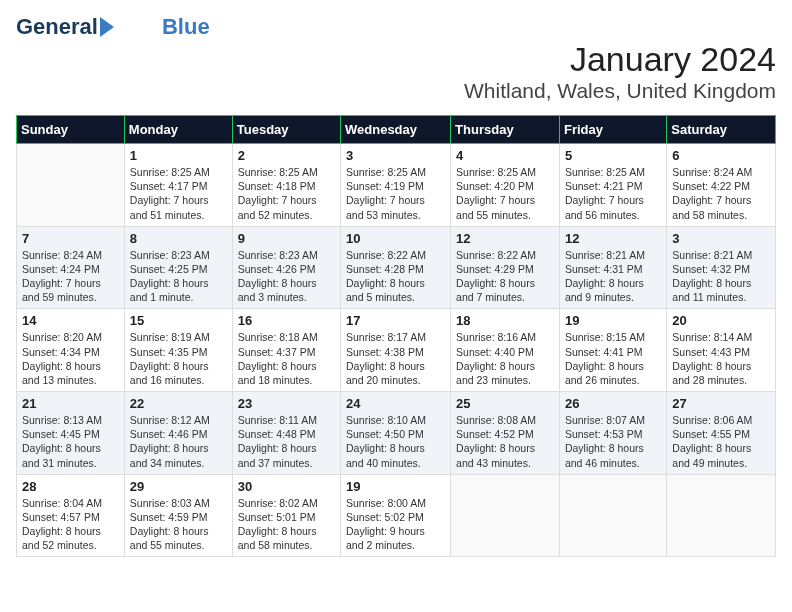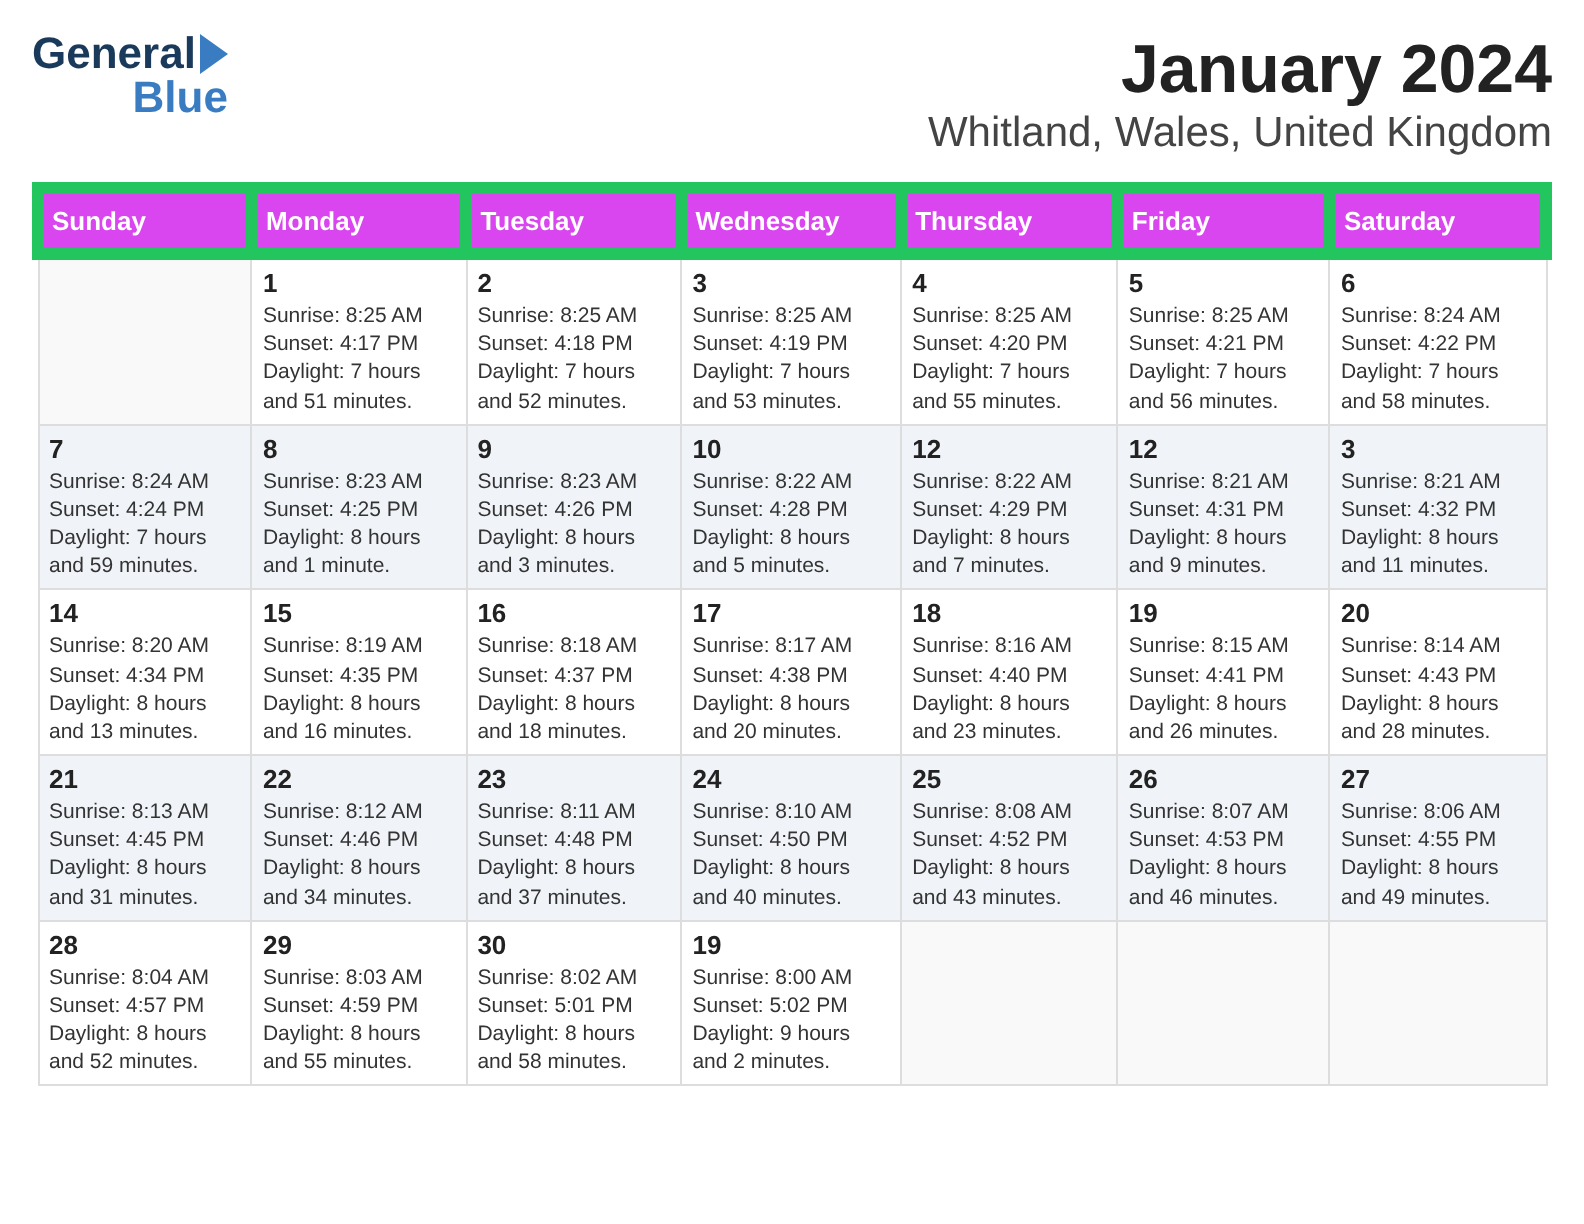--- a/index.html
+++ b/index.html
@@ -11,22 +11,22 @@
       padding: 16px;
     }
     .header-area {
       display: flex;
       justify-content: space-between;
       align-items: flex-start;
       margin-bottom: 12px;
     }
     .logo {
       display: flex;
-      flex-direction: column;
-      align-items: flex-end;
+      flex-direction: row;
+      align-items: flex-start;
     }
     .logo-text {
       font-size: 22px;
       font-weight: bold;
       color: #1a3a5c;
       line-height: 1;
     }
     .logo-blue {
       color: #3a7cc1;
       margin-left: 48px;
@@ -38,39 +38,40 @@
       border-left: 14px solid #3a7cc1;
       display: inline-block;
       margin-left: 2px;
       vertical-align: middle;
     }
     .title-area {
       text-align: right;
     }
     .month-title {
       font-size: 34px;
-      font-weight: bold;
+      font-weight: normal;
       color: #222;
+      margin-top: 24px;
     }
     .location-title {
       font-size: 21px;
       color: #444;
     }
     .calendar {
       width: 100%;
       border-collapse: collapse;
     }
     .calendar th {
-      background: #d946ef;
+      background: #0f172a;
       color: #fff;
       font-size: 13px;
       font-weight: bold;
       padding: 6px 4px;
       text-align: left;
-      border: 6px solid #22c55e;
+      border: 1px solid #22c55e;
     }
     .calendar td {
       vertical-align: top;
       border: 1px solid #ddd;
       padding: 4px 5px;
       font-size: 11px;
       color: #333;
       background: #fff;
       width: 113px;
       min-height: 70px;

